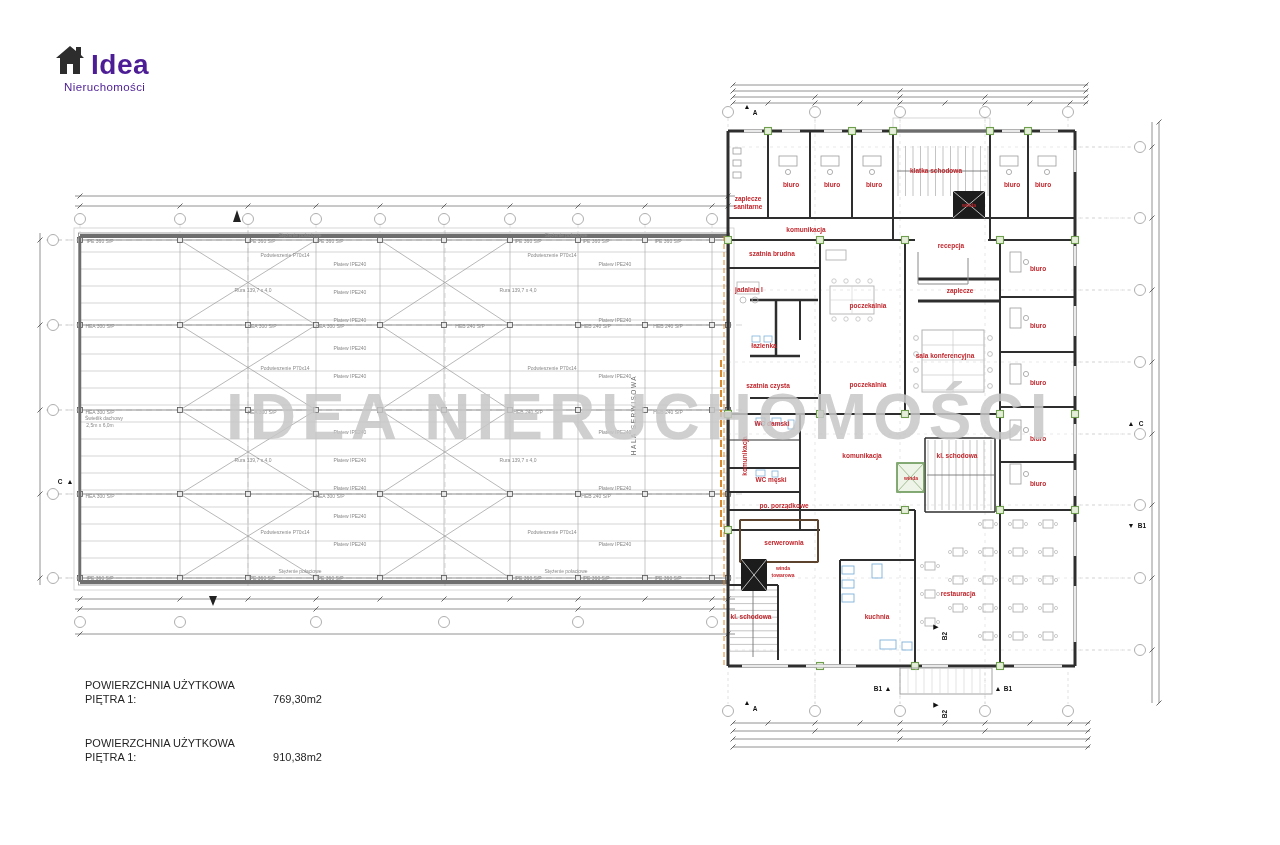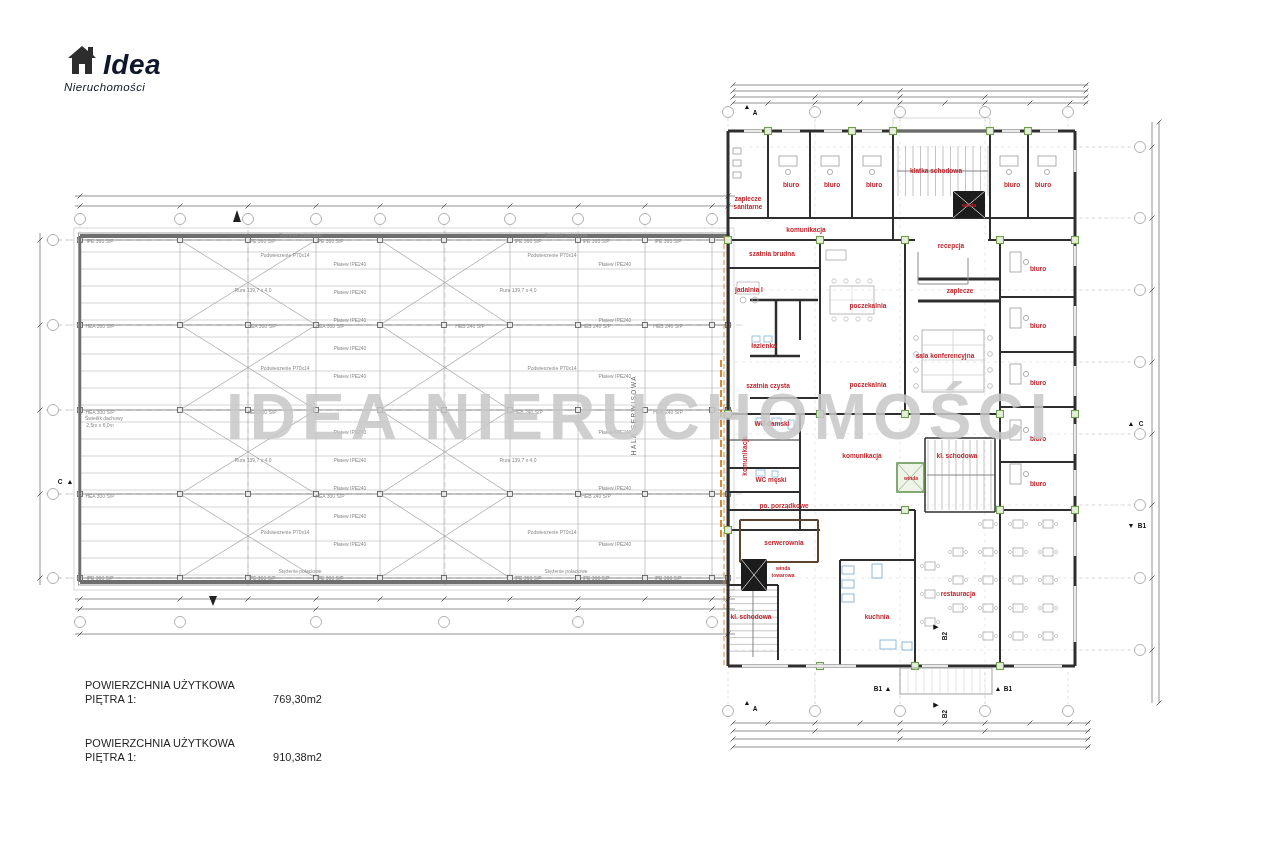--- a/index.html
+++ b/index.html
@@ -12,24 +12,24 @@
   #marker-layer{z-index:5;}
   .lbl{position:absolute;white-space:nowrap;transform:translate(-50%,-50%);}
   .room{color:#c1272d;font-size:6.5px;font-weight:bold;}
   .tiny{color:#c1272d;font-size:5px;font-weight:bold;}
   .ann{color:#8a8a8a;font-size:5px;font-weight:normal;}
   .hallname{color:#6e6e6e;font-size:6.5px;letter-spacing:1.5px;font-weight:normal;}
   .mark{color:#111;font-size:6.5px;font-weight:bold;}
   .flag{color:#111;font-size:7px;font-weight:normal;}
   #watermark{position:absolute;left:226px;top:389px;z-index:6;font-size:64px;font-weight:bold;
     letter-spacing:6px;color:#c7c7c7;opacity:0.85;white-space:nowrap;line-height:56px;}
-  #logo{position:absolute;left:64px;top:44px;z-index:7;color:#0f172a;font-style:italic;}
+  #logo{position:absolute;left:52px;top:44px;z-index:7;color:#4c1d95;}
   #logo .row{display:flex;align-items:flex-end;}
   #logo .brand{font-size:28px;font-weight:bold;line-height:30px;margin-left:3px;letter-spacing:0.5px;}
-  #logo .sub{font-size:11.5px;letter-spacing:0.4px;margin-top:1px;}
+  #logo .sub{font-size:11.5px;letter-spacing:0.4px;margin-top:1px;margin-left:12px;}
   #summary{position:absolute;left:85px;top:648px;z-index:7;font-size:11px;color:#1f1f1f;line-height:13.5px;}
   #summary .lab{display:inline-block;width:185px;margin-top:31px;}
   #banner{position:absolute;left:0;top:794px;width:1280px;height:51px;z-index:8;}
   #banner .top{height:5px;background:#16165c;}
   #banner .body{height:46px;display:flex;align-items:center;justify-content:center;
     background:linear-gradient(90deg,#2446b4 0%,#2b52cf 10%,#2a50c9 45%,#1e2f95 75%,#151465 100%);}
   #banner .body span{color:#ffffff;font-size:27px;font-weight:bold;letter-spacing:0.3px;
     text-shadow:0 1px 2px rgba(0,0,0,0.4);}
 </style>
 </head>

